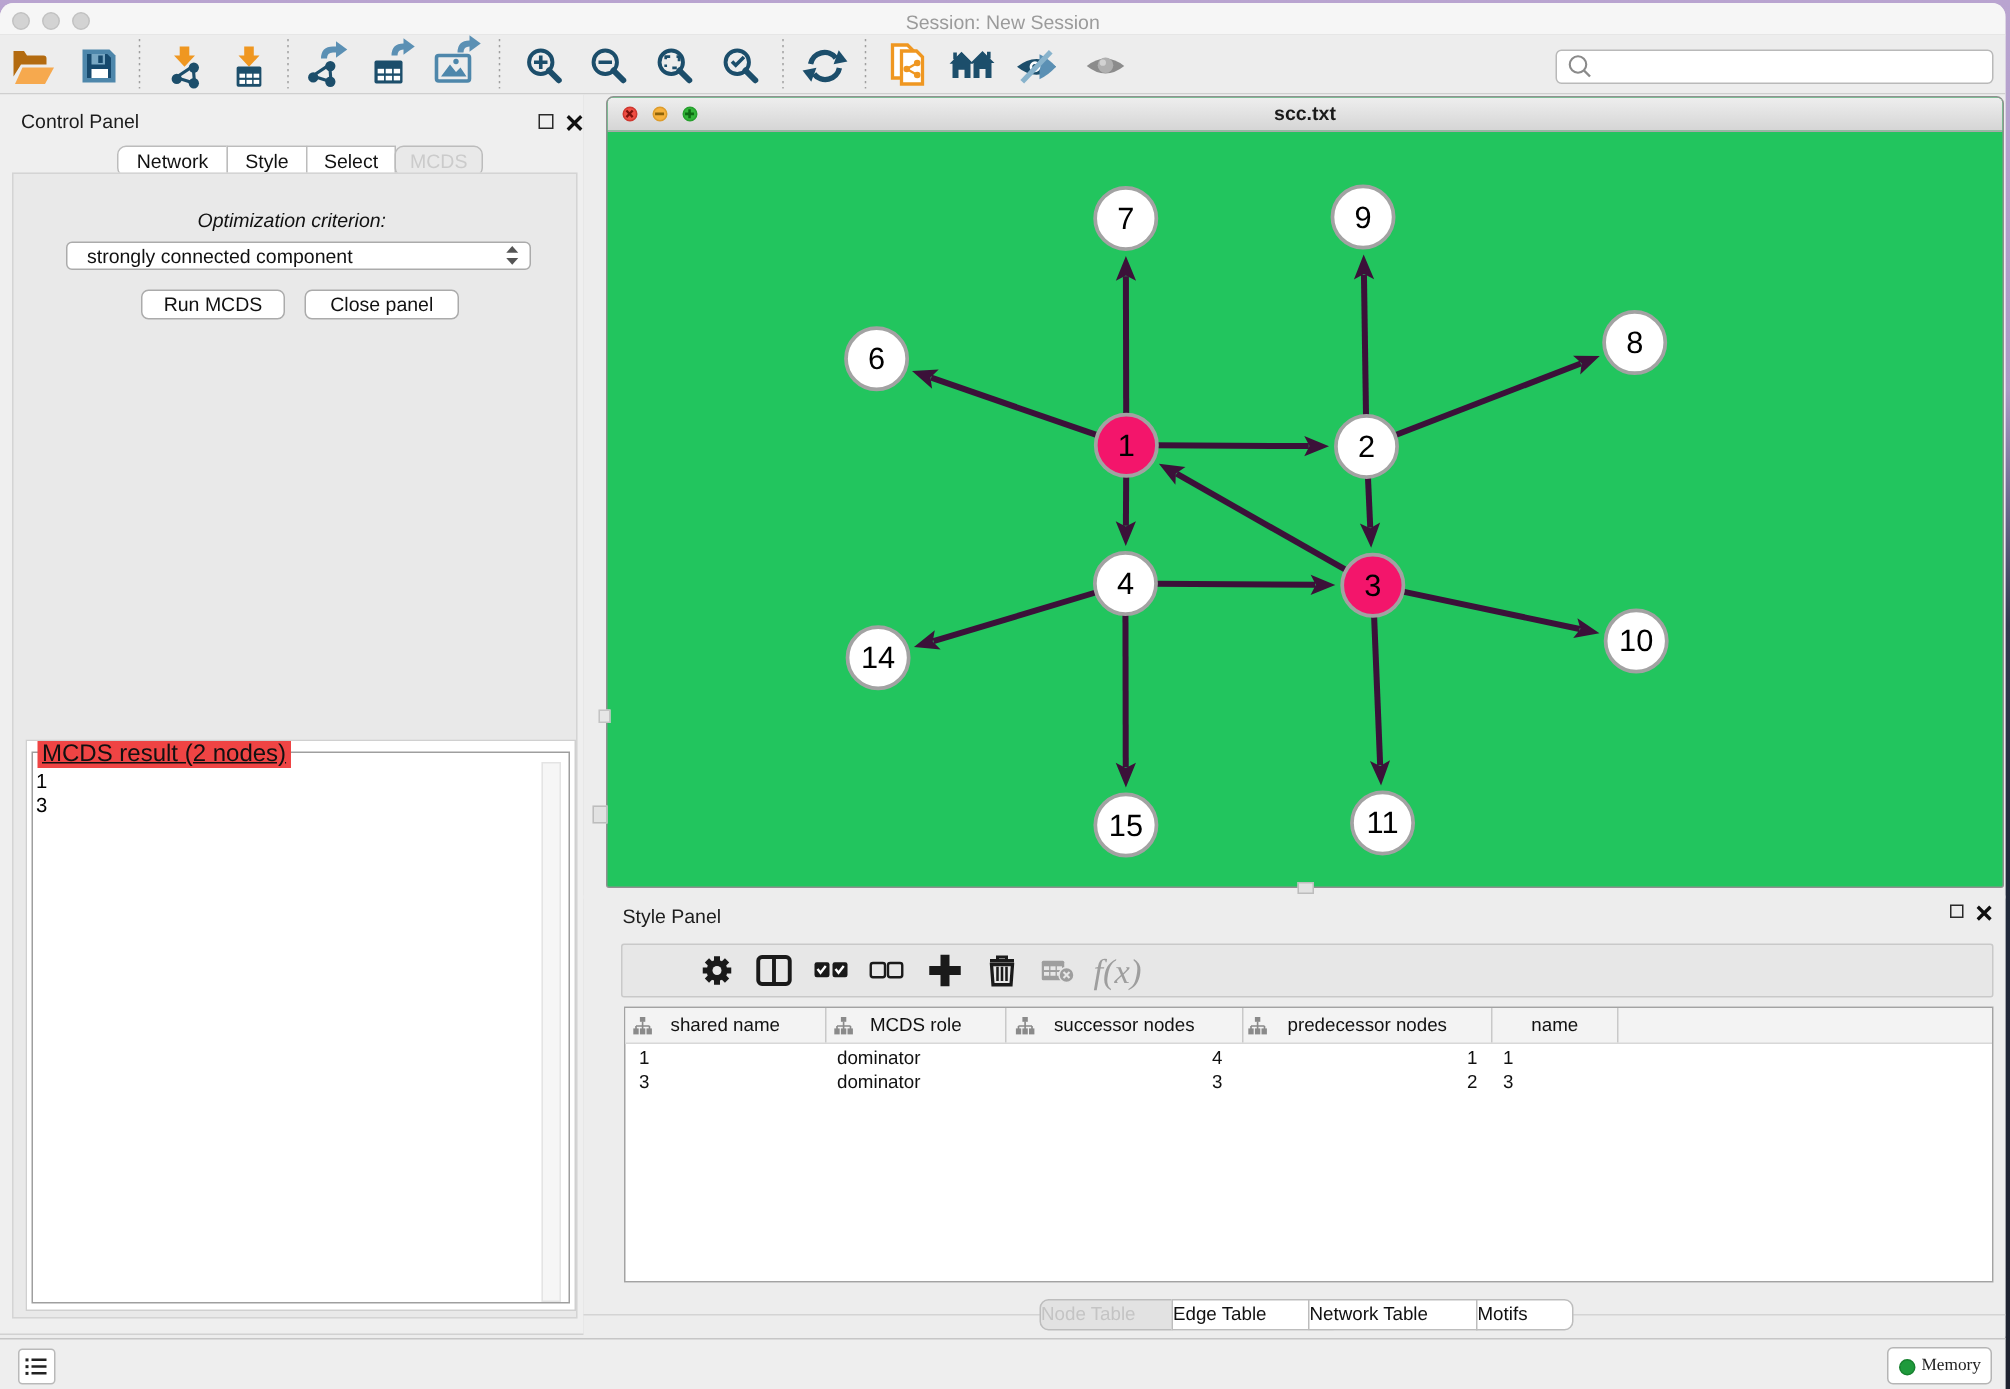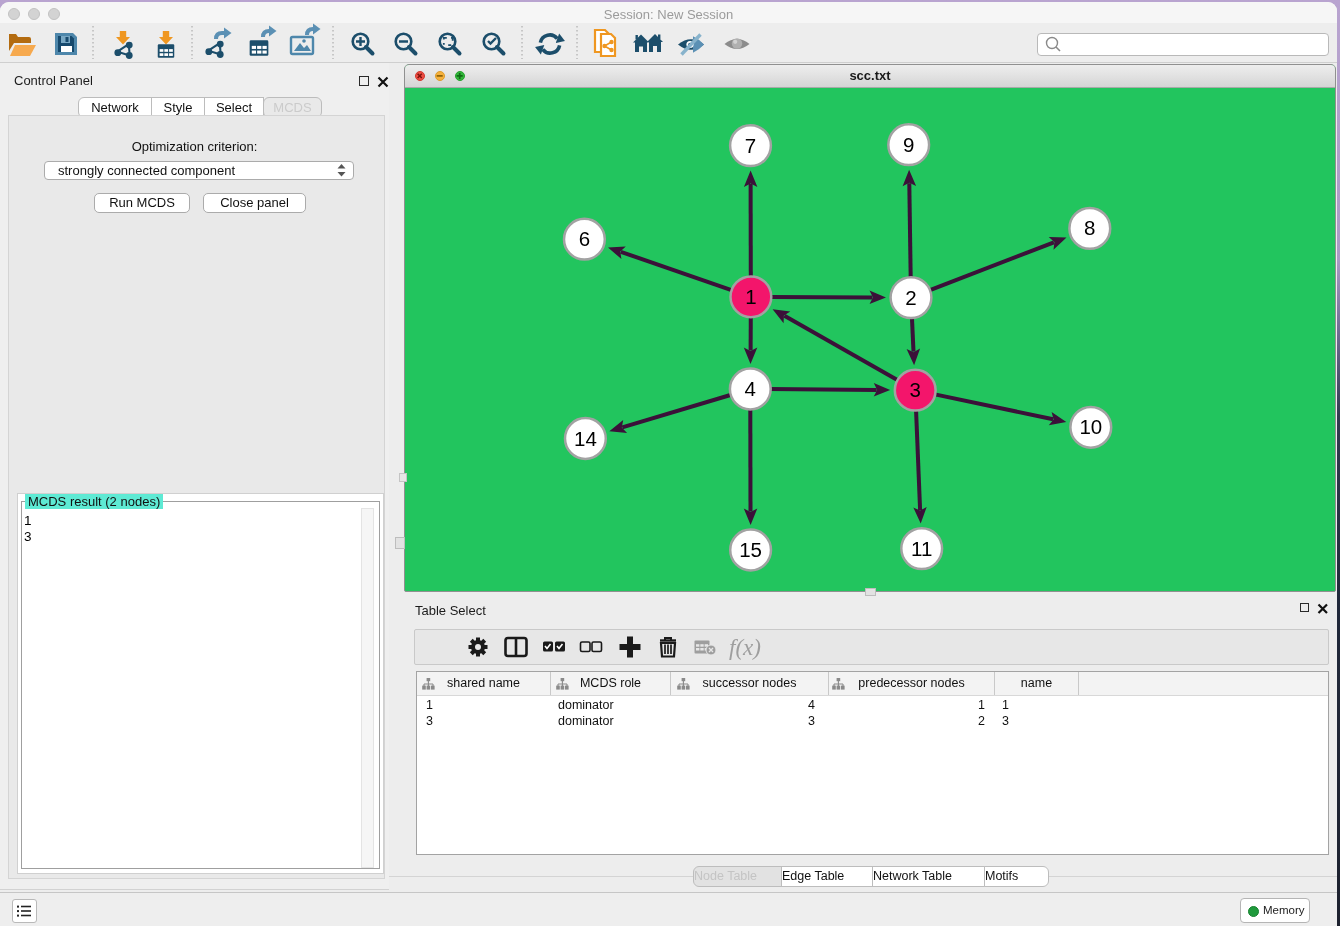--- a/index.html
+++ b/index.html
@@ -21,31 +21,31 @@
 
 #cpanel{position:absolute;left:0;top:61px;width:389px;height:826px;background:#efefef;
   border-right:1px solid #d2d2d2;border-bottom:1px solid #d2d2d2;}
 #cp-title{position:absolute;left:14px;top:10px;font-size:13px;color:#1c1c1c;}
 .winbtn-sq{position:absolute;width:10px;height:10px;border:1.6px solid #2a2a2a;box-sizing:border-box;background:transparent;}
 #cp-tabs{position:absolute;top:34px;left:78px;height:21px;}
 .tabseg{position:absolute;top:0;height:21px;box-sizing:border-box;border:1px solid #bcbcbc;
   background:#fff;font-size:13px;color:#111;text-align:center;line-height:19px;}
 #cp-inner{position:absolute;left:8px;top:52px;width:377px;height:764px;background:#e9e9e9;
   border:1px solid #d4d4d4;box-sizing:border-box;}
-#optlabel{position:absolute;left:0;top:76px;width:389px;text-align:center;font-size:13px;color:#111;}
+#optlabel{position:absolute;left:0;top:76px;width:389px;text-align:center;font-size:13px;color:#111;font-style:italic;}
 #combo{position:absolute;left:44px;top:98px;width:310px;height:19px;background:#fff;
   border:1px solid #ababab;border-radius:4px;box-sizing:border-box;font-size:13px;color:#111;
   line-height:17px;padding-left:13px;}
 .cbtn{position:absolute;top:130px;height:20px;background:#fff;border:1px solid #ababab;
   border-radius:5px;box-sizing:border-box;font-size:13px;color:#111;text-align:center;line-height:18px;}
 #resultbox{position:absolute;left:17px;top:430px;width:367px;height:381px;background:#fff;
   border:1px solid #d0d0d0;box-sizing:border-box;}
 #resultborder{position:absolute;left:3px;top:7px;width:359px;height:368px;
   border:1px solid #9f9f9f;box-sizing:border-box;}
-#resultlabel{position:absolute;left:7px;top:0px;background:#5eead4;padding:0 3px;font-size:13px;color:#111;}
+#resultlabel{position:absolute;left:7px;top:0px;background:#ef4444;padding:0 3px;font-size:16px;color:#111;text-decoration:underline;}
 #resulttrack{position:absolute;right:9px;top:14px;width:13px;height:360px;background:#f6f6f6;
   border:1px solid #e4e4e4;box-sizing:border-box;}
 
 #desktop{position:absolute;left:389px;top:61px;width:948px;height:536px;background:#ededed;}
 #netframe{position:absolute;left:404px;top:62px;width:932px;height:528px;background:#22c55e;
   border:1px solid #909090;border-radius:5px 5px 2px 2px;box-sizing:border-box;overflow:hidden;}
 #nettitle{position:absolute;left:0;top:0;width:100%;height:22px;
   background:linear-gradient(180deg,#eeeeee,#d5d5d5);border-bottom:1px solid #a9a9a9;}
 .flight{position:absolute;top:5.7px;width:10.5px;height:10.5px;border-radius:50%;box-sizing:border-box;}
 #netname{position:absolute;top:3px;left:0;width:100%;text-align:center;font-size:13px;
@@ -61,22 +61,22 @@
   border-bottom:1px solid #d8d8d8;box-sizing:border-box;}
 .thcell{position:absolute;top:0;height:23px;border-right:1px solid #c9c9c9;box-sizing:border-box;
   font-size:12.5px;color:#111;text-align:center;line-height:23px;}
 .trow{position:absolute;font-size:12.5px;color:#111;height:16px;line-height:16px;}
 .tabs2{position:absolute;top:269px;height:21px;box-sizing:border-box;border:1px solid #bdbdbd;
   background:#fff;font-size:12.5px;color:#111;line-height:19px;}
 #tabline{position:absolute;top:279px;left:0;width:948px;height:1px;background:#d4d4d4;}
 
 #statusbar{position:absolute;left:0;top:890px;width:1337px;height:34px;background:#eeeeee;
   border-top:1px solid #c6c6c6;}
-#memorybtn{position:absolute;right:27px;top:5px;width:70px;height:25px;background:#fff;
-  border:1px solid #b5b5b5;border-radius:4px;box-sizing:border-box;font-size:11.5px;color:#222;}
+#memorybtn{position:absolute;right:9px;top:5px;width:70px;height:25px;background:#fff;
+  border:1px solid #b5b5b5;border-radius:4px;box-sizing:border-box;font-size:11.5px;color:#222;font-family:Liberation Serif, serif;}
 #listbtn{position:absolute;left:12px;top:6px;width:25px;height:24px;background:#fff;
   border:1px solid #b9b9b9;border-radius:3px;box-sizing:border-box;}
 </style>
 </head>
 <body>
 <div id="window">
   <div id="titlebar">
     <div class="light" style="left:8px;"></div>
     <div class="light" style="left:28px;"></div>
     <div class="light" style="left:48px;"></div>
@@ -330,21 +330,21 @@
 <text x="684.8" y="147.4">8</text>
 <text x="503.7" y="63.7">9</text>
 <text x="685.8" y="346.3">10</text>
 <text x="516.7" y="467.6">11</text>
 <text x="180.4" y="357.5">14</text>
 <text x="345.6" y="469.0">15</text>
 </g>
     </svg>
   </div>
   <div id="tpanel">
-    <div id="tp-title">Table Select</div>
+    <div id="tp-title">Style Panel</div>
     <div class="winbtn-sq" style="left:911px;top:6px;width:9px;height:9px;"></div>
     <svg width="12" height="12" style="position:absolute;left:928px;top:6px;">
         <path d="M1.5,1.5 L10,10 M10,1.5 L1.5,10" stroke="#111" stroke-width="2.2"></path>
       </svg>
     <div id="tp-toolbar">
     <svg width="913" height="34">
       <defs>
         <g id="hier" fill="#8a8a8a" stroke="#8a8a8a">
           <rect x="4.6" y="0" width="3.6" height="3.2" stroke="none"></rect>
           <path d="M6.4,3 L6.4,6 M2,6 L11,6 M2,6 L2,8 M6.4,6 L6.4,8 M11,6 L11,8" fill="none" stroke-width="1.1"></path>

